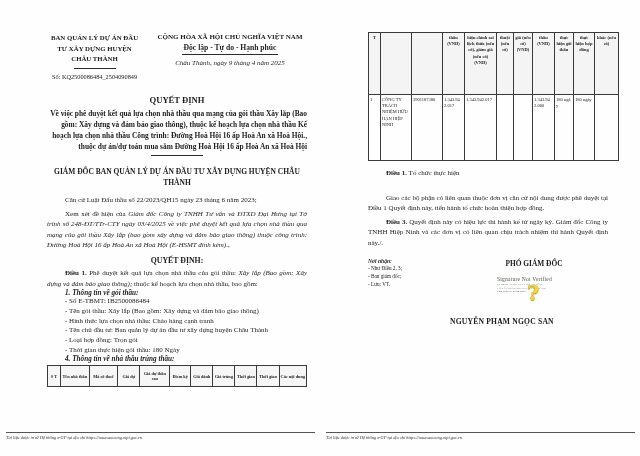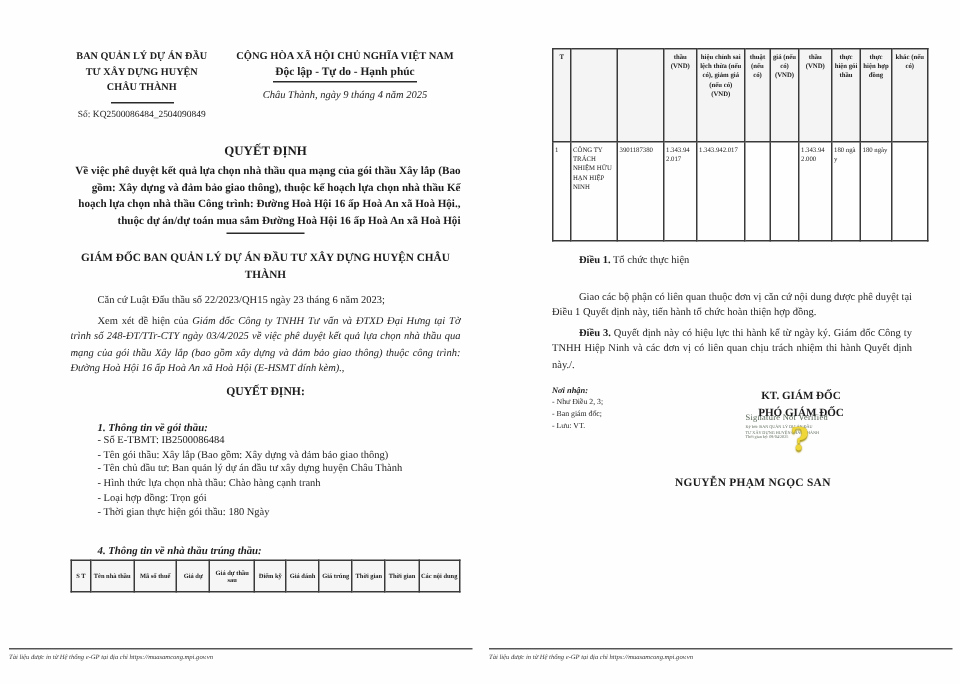--- a/index.html
+++ b/index.html
@@ -23,21 +23,21 @@
 
   .doc-title { text-align:center; font-weight:bold; font-size:8.6px; margin-top:13px; }
   .doc-subtitle { text-align:right; font-weight:bold; font-size:7.4px; line-height:11px; margin-top:3px; }
   .sub-rule { width:52px; border-top:1px solid #2a2a2a; margin:3px auto 0; }
   .authority { text-align:center; font-weight:bold; font-size:7.5px; line-height:11px; margin-top:10px; }
 
   .para { font-size:7px; line-height:10.6px; text-align:justify; text-indent:18px; margin-top:3px; }
   .it { font-style:italic; }
   .b { font-weight:bold; }
   .decide-heading { text-align:center; font-weight:bold; font-size:7.8px; margin-top:5px; }
-  .sec-title { font-size:7.2px; font-weight:bold; font-style:italic; margin-top:16px; padding-left:18px; }
+  .sec-title { font-size:7.2px; font-weight:bold; font-style:italic; margin-top:0; padding-left:18px; }
   .bullet { font-size:7px; line-height:9.7px; padding-left:18px; }
 
   table { border-collapse:collapse; table-layout:fixed; }
   td { border:1px solid #3a3a3a; overflow:hidden; }
 
   .tbl-left { width:100%; margin-top:2px; }
   .tbl-left td { height:21px; font-size:4.3px; font-weight:bold; text-align:center; vertical-align:middle; line-height:5.6px; background:#f6f6f6; padding:1px; }
 
   .tbl-right { width:240px; }
   .tbl-right td { font-size:4.5px; line-height:6.2px; vertical-align:top; padding:2px 1px; word-break:break-all; }
@@ -89,26 +89,27 @@
     <div class="sub-rule"></div>
 
     <div class="authority">GIÁM ĐỐC BAN QUẢN LÝ DỰ ÁN ĐẦU TƯ XÂY DỰNG HUYỆN CHÂU THÀNH</div>
 
     <div class="para" style="margin-top:7px;">Căn cứ Luật Đấu thầu số 22/2023/QH15 ngày 23 tháng 6 năm 2023;</div>
 
     <div class="para"><span>Xem xét đề hiện của </span><span class="it">Giám đốc Công ty TNHH Tư vấn và ĐTXD Đại Hưng tại Tờ trình số 248-ĐT/TTr-CTY ngày 03/4/2025 về việc phê duyệt kết quả lựa chọn nhà thầu qua mạng của gói thầu Xây lắp (bao gồm xây dựng và đảm bảo giao thông) thuộc công trình: Đường Hoà Hội 16 ấp Hoà An xã Hoà Hội (E-HSMT đính kèm).,</span></div>
 
     <div class="decide-heading">QUYẾT ĐỊNH:</div>
 
+    <div class="para"><span class="b">Điều 1.</span><span> Phê duyệt kết quả lựa chọn nhà thầu của gói thầu: </span><span class="it">Xây lắp (Bao gồm: Xây dựng và đảm bảo giao thông);</span><span> thuộc kế hoạch lựa chọn nhà thầu, bao gồm:</span></div>
 
     <div class="sec-title">1. Thông tin về gói thầu:</div>
     <div class="bullet">- Số E-TBMT: IB2500086484</div>
     <div class="bullet">- Tên gói thầu: Xây lắp (Bao gồm: Xây dựng và đảm bảo giao thông)</div>
+    <div class="bullet">- Hình thức lựa chọn nhà thầu: Chào hàng cạnh tranh</div>
     <div class="bullet">- Tên chủ đầu tư: Ban quản lý dự án đầu tư xây dựng huyện Châu Thành</div>
-    <div class="bullet">- Hình thức lựa chọn nhà thầu: Chào hàng cạnh tranh</div>
     <div class="bullet">- Loại hợp đồng: Trọn gói</div>
     <div class="bullet">- Thời gian thực hiện gói thầu: 180 Ngày</div>
 
     <div class="sec-title">4. Thông tin về nhà thầu trúng thầu:</div>
 
     <table class="tbl-left">
       <colgroup>
         <col style="width:5%">
           <col style="width:11%">
           <col style="width:11%">
@@ -193,21 +194,20 @@
     <div class="para"><span class="b">Điều 3.</span><span> Quyết định này có hiệu lực thi hành kể từ ngày ký. Giám đốc Công ty TNHH Hiệp Ninh và các đơn vị có liên quan chịu trách nhiệm thi hành Quyết định này./.</span></div>
 
     <div class="closing">
       <div class="recipients">
         <div class="recip-title">Nơi nhận:</div>
         <div class="recip-item">- Như Điều 2, 3;</div>
         <div class="recip-item">- Ban giám đốc;</div>
         <div class="recip-item">- Lưu: VT.</div>
       </div>
       <div class="sign-titles">
-        <div>KT. GIÁM ĐỐC</div>
         <div>PHÓ GIÁM ĐỐC</div>
       </div>
     </div>
 
     <div class="stamp">
       <div class="stamp-title">Signature Not Verified</div>
       <div class="stamp-lines">
         <div class="stamp-line">Ký bởi: BAN QUẢN LÝ DỰ ÁN ĐẦU</div>
         <div class="stamp-line">TƯ XÂY DỰNG HUYỆN CHÂU THÀNH</div>
         <div class="stamp-line">Thời gian ký: 09/04/2025</div>

